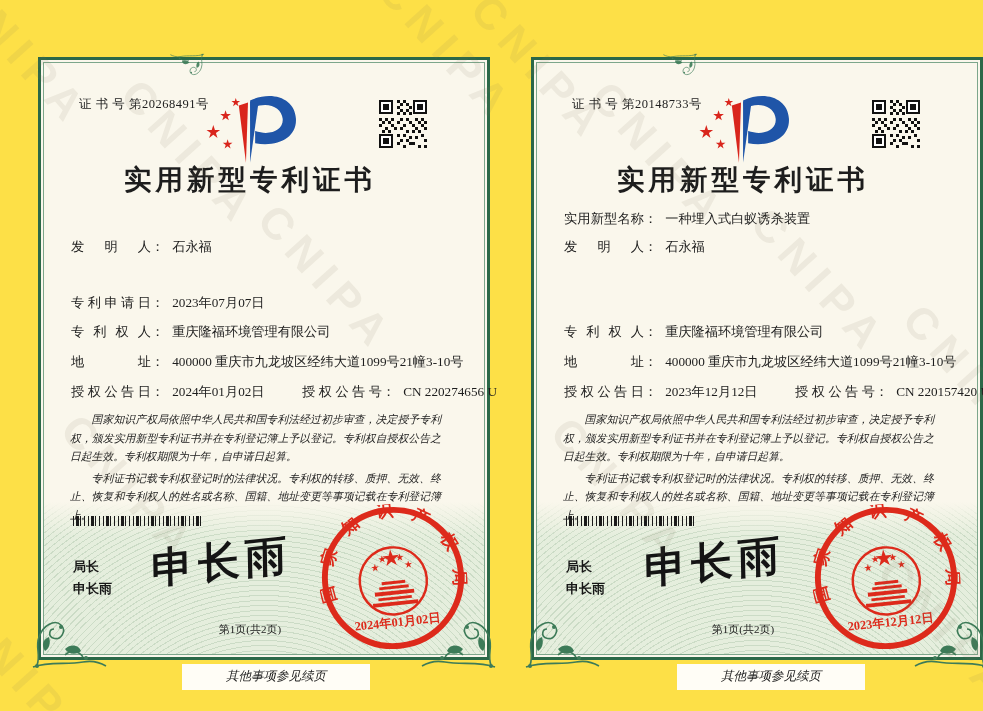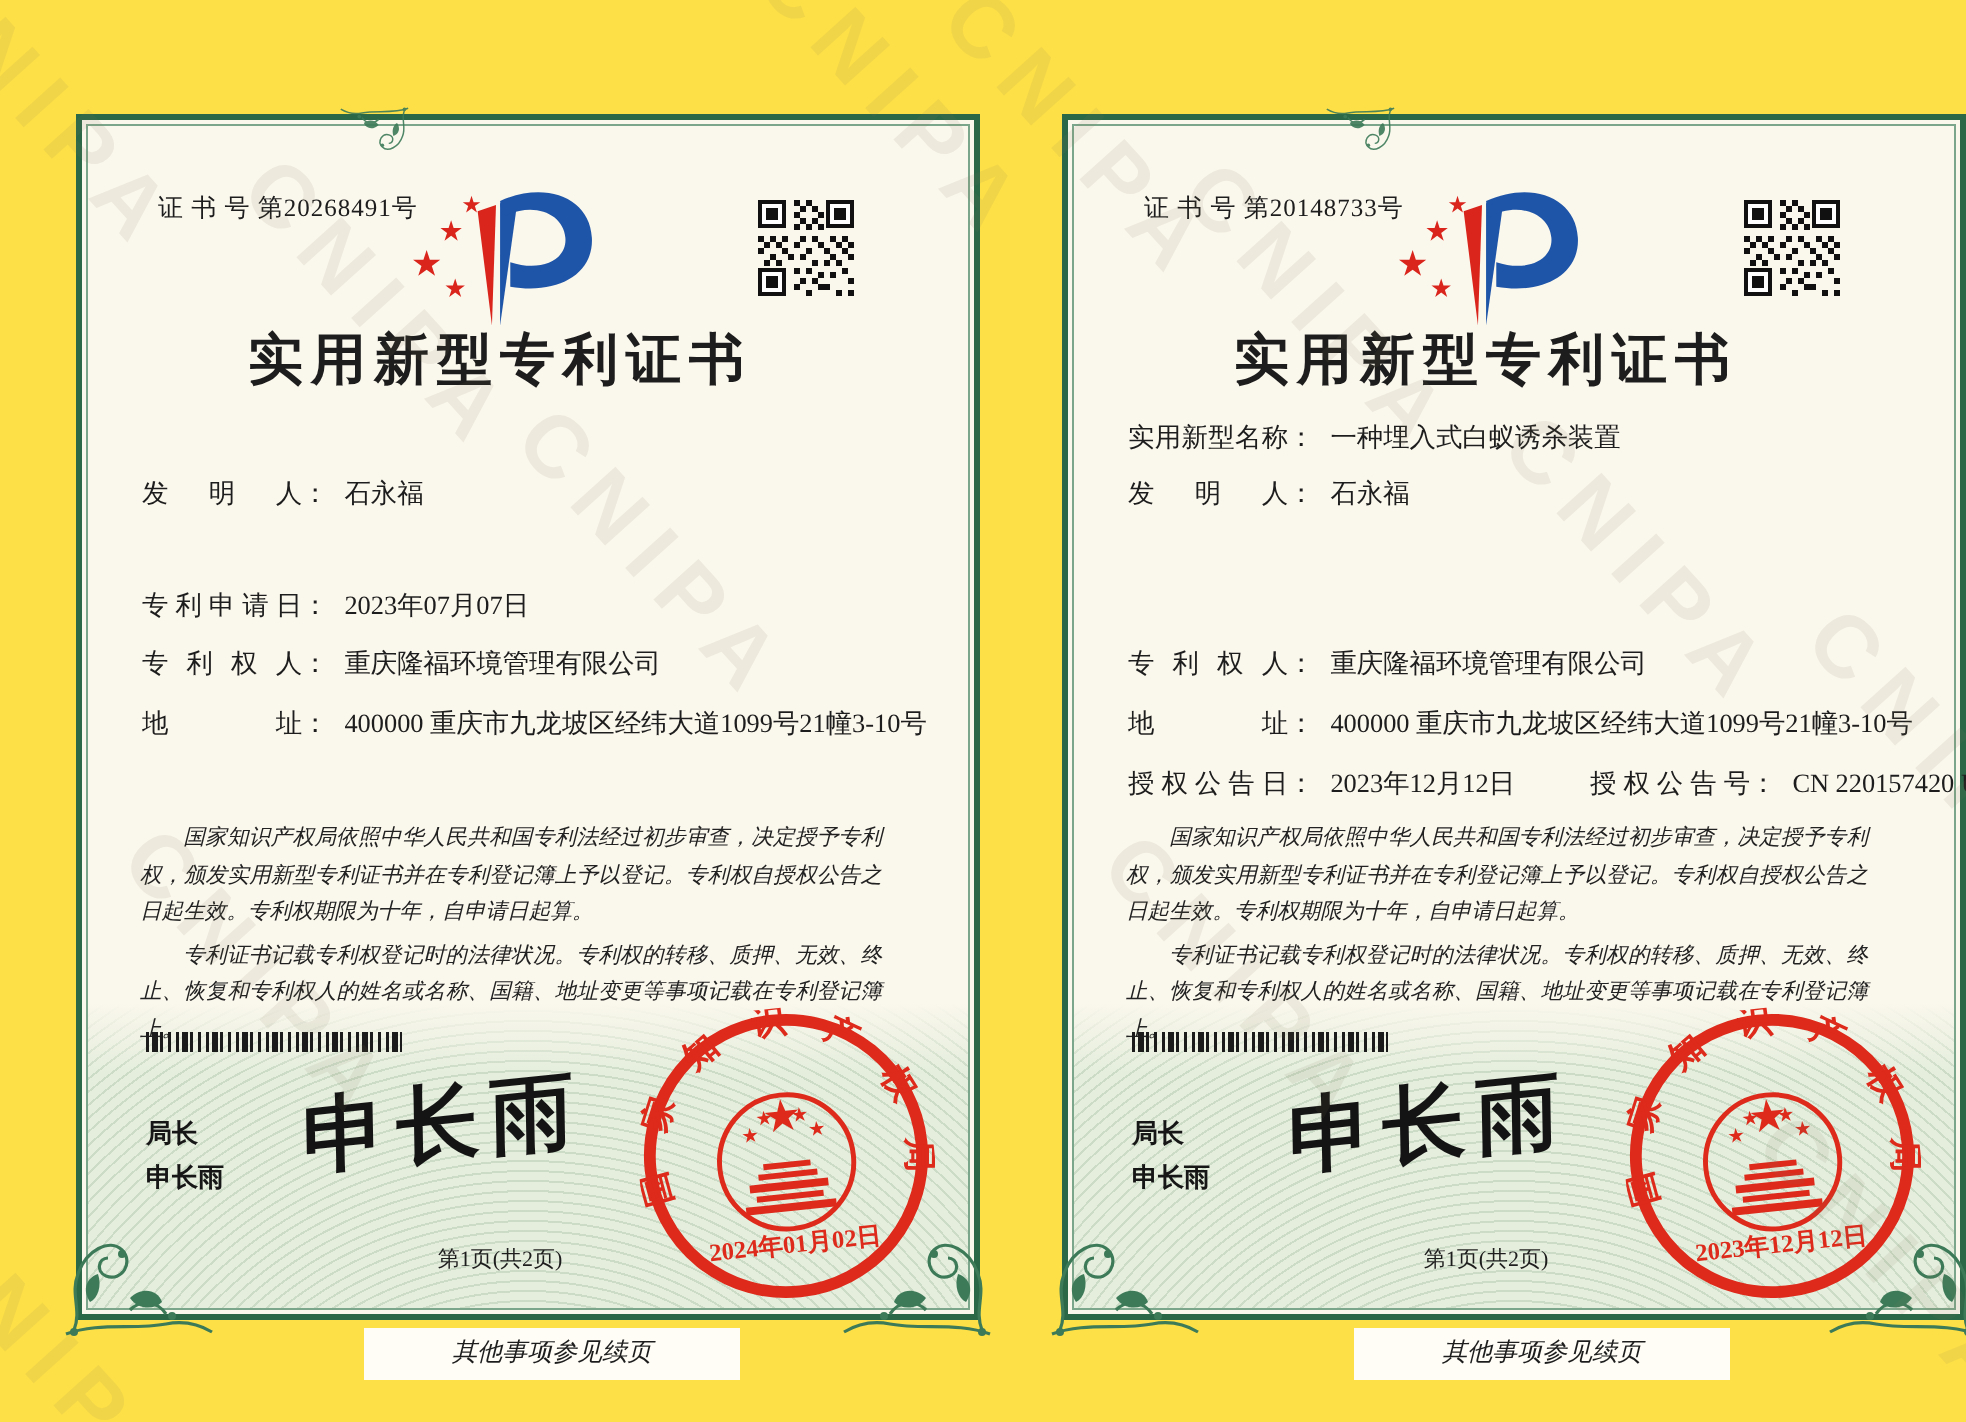--- a/index.html
+++ b/index.html
@@ -156,20 +156,24 @@
       </svg>
     <svg class="qr" width="48" height="48" viewBox="0 0 48 48">
         <use href="#qr-art"></use>
       </svg>
     <div class="cert-title">实用新型专利证书</div>
 
     <div class="frow" style="top:178px"><span class="flabel">发明人</span><span>：</span><span class="fvalue">石永福</span></div>
     <div class="frow" style="top:234px"><span class="flabel">专利申请日</span><span>：</span><span class="fvalue">2023年07月07日</span></div>
     <div class="frow" style="top:263px"><span class="flabel">专利权人</span><span>：</span><span class="fvalue">重庆隆福环境管理有限公司</span></div>
     <div class="frow" style="top:293px"><span class="flabel">地址</span><span>：</span><span class="fvalue">400000 重庆市九龙坡区经纬大道1099号21幢3-10号</span></div>
+    <div class="frow" style="top:323px">
+      <span class="flabel">授权公告日</span><span>：</span><span class="fvalue">2024年01月02日</span>
+      <span class="grant2"><span class="flabel">授权公告号</span><span>：</span><span class="fvalue">CN 220274656 U</span></span>
+    </div>
 
     <div class="paras">
       <p>国家知识产权局依照中华人民共和国专利法经过初步审查，决定授予专利权，颁发实用新型专利证书并在专利登记簿上予以登记。专利权自授权公告之日起生效。专利权期限为十年，自申请日起算。</p>
       <p>专利证书记载专利权登记时的法律状况。专利权的转移、质押、无效、终止、恢复和专利权人的姓名或名称、国籍、地址变更等事项记载在专利登记簿上。</p>
     </div>
 
     <div class="barcode"></div>
     <div class="sign-label">
       <div>局长</div>
       <div>申长雨</div>

